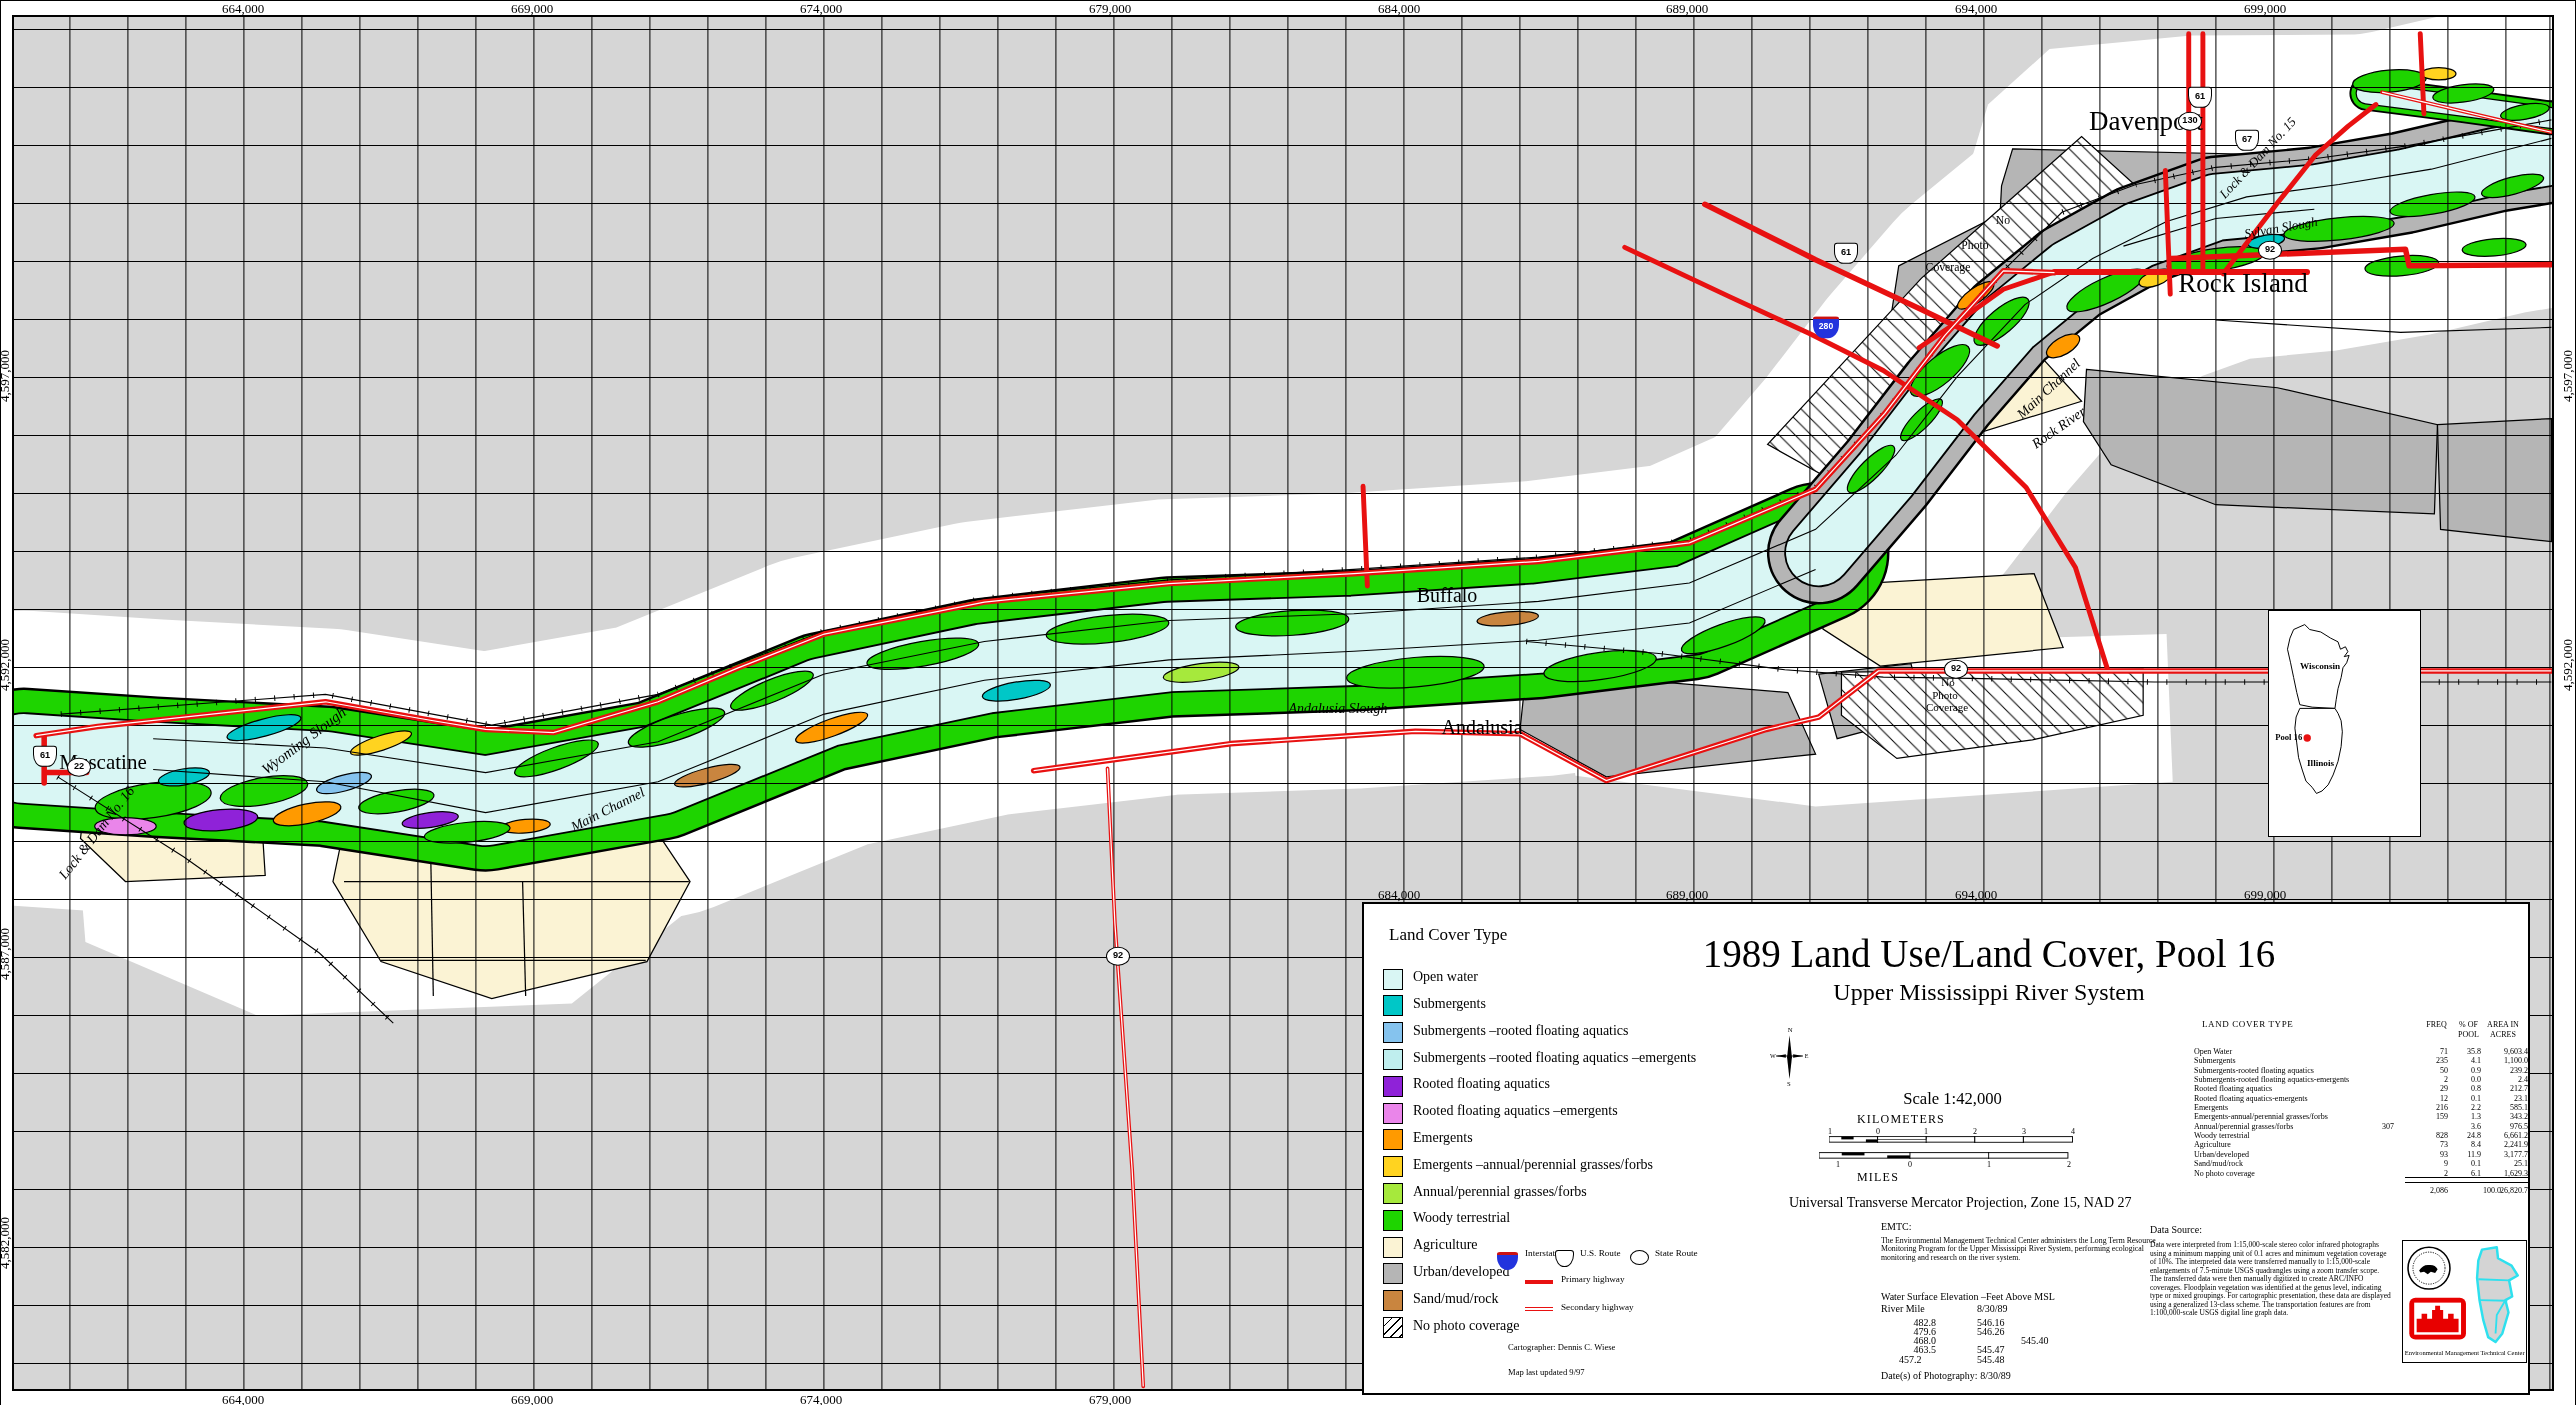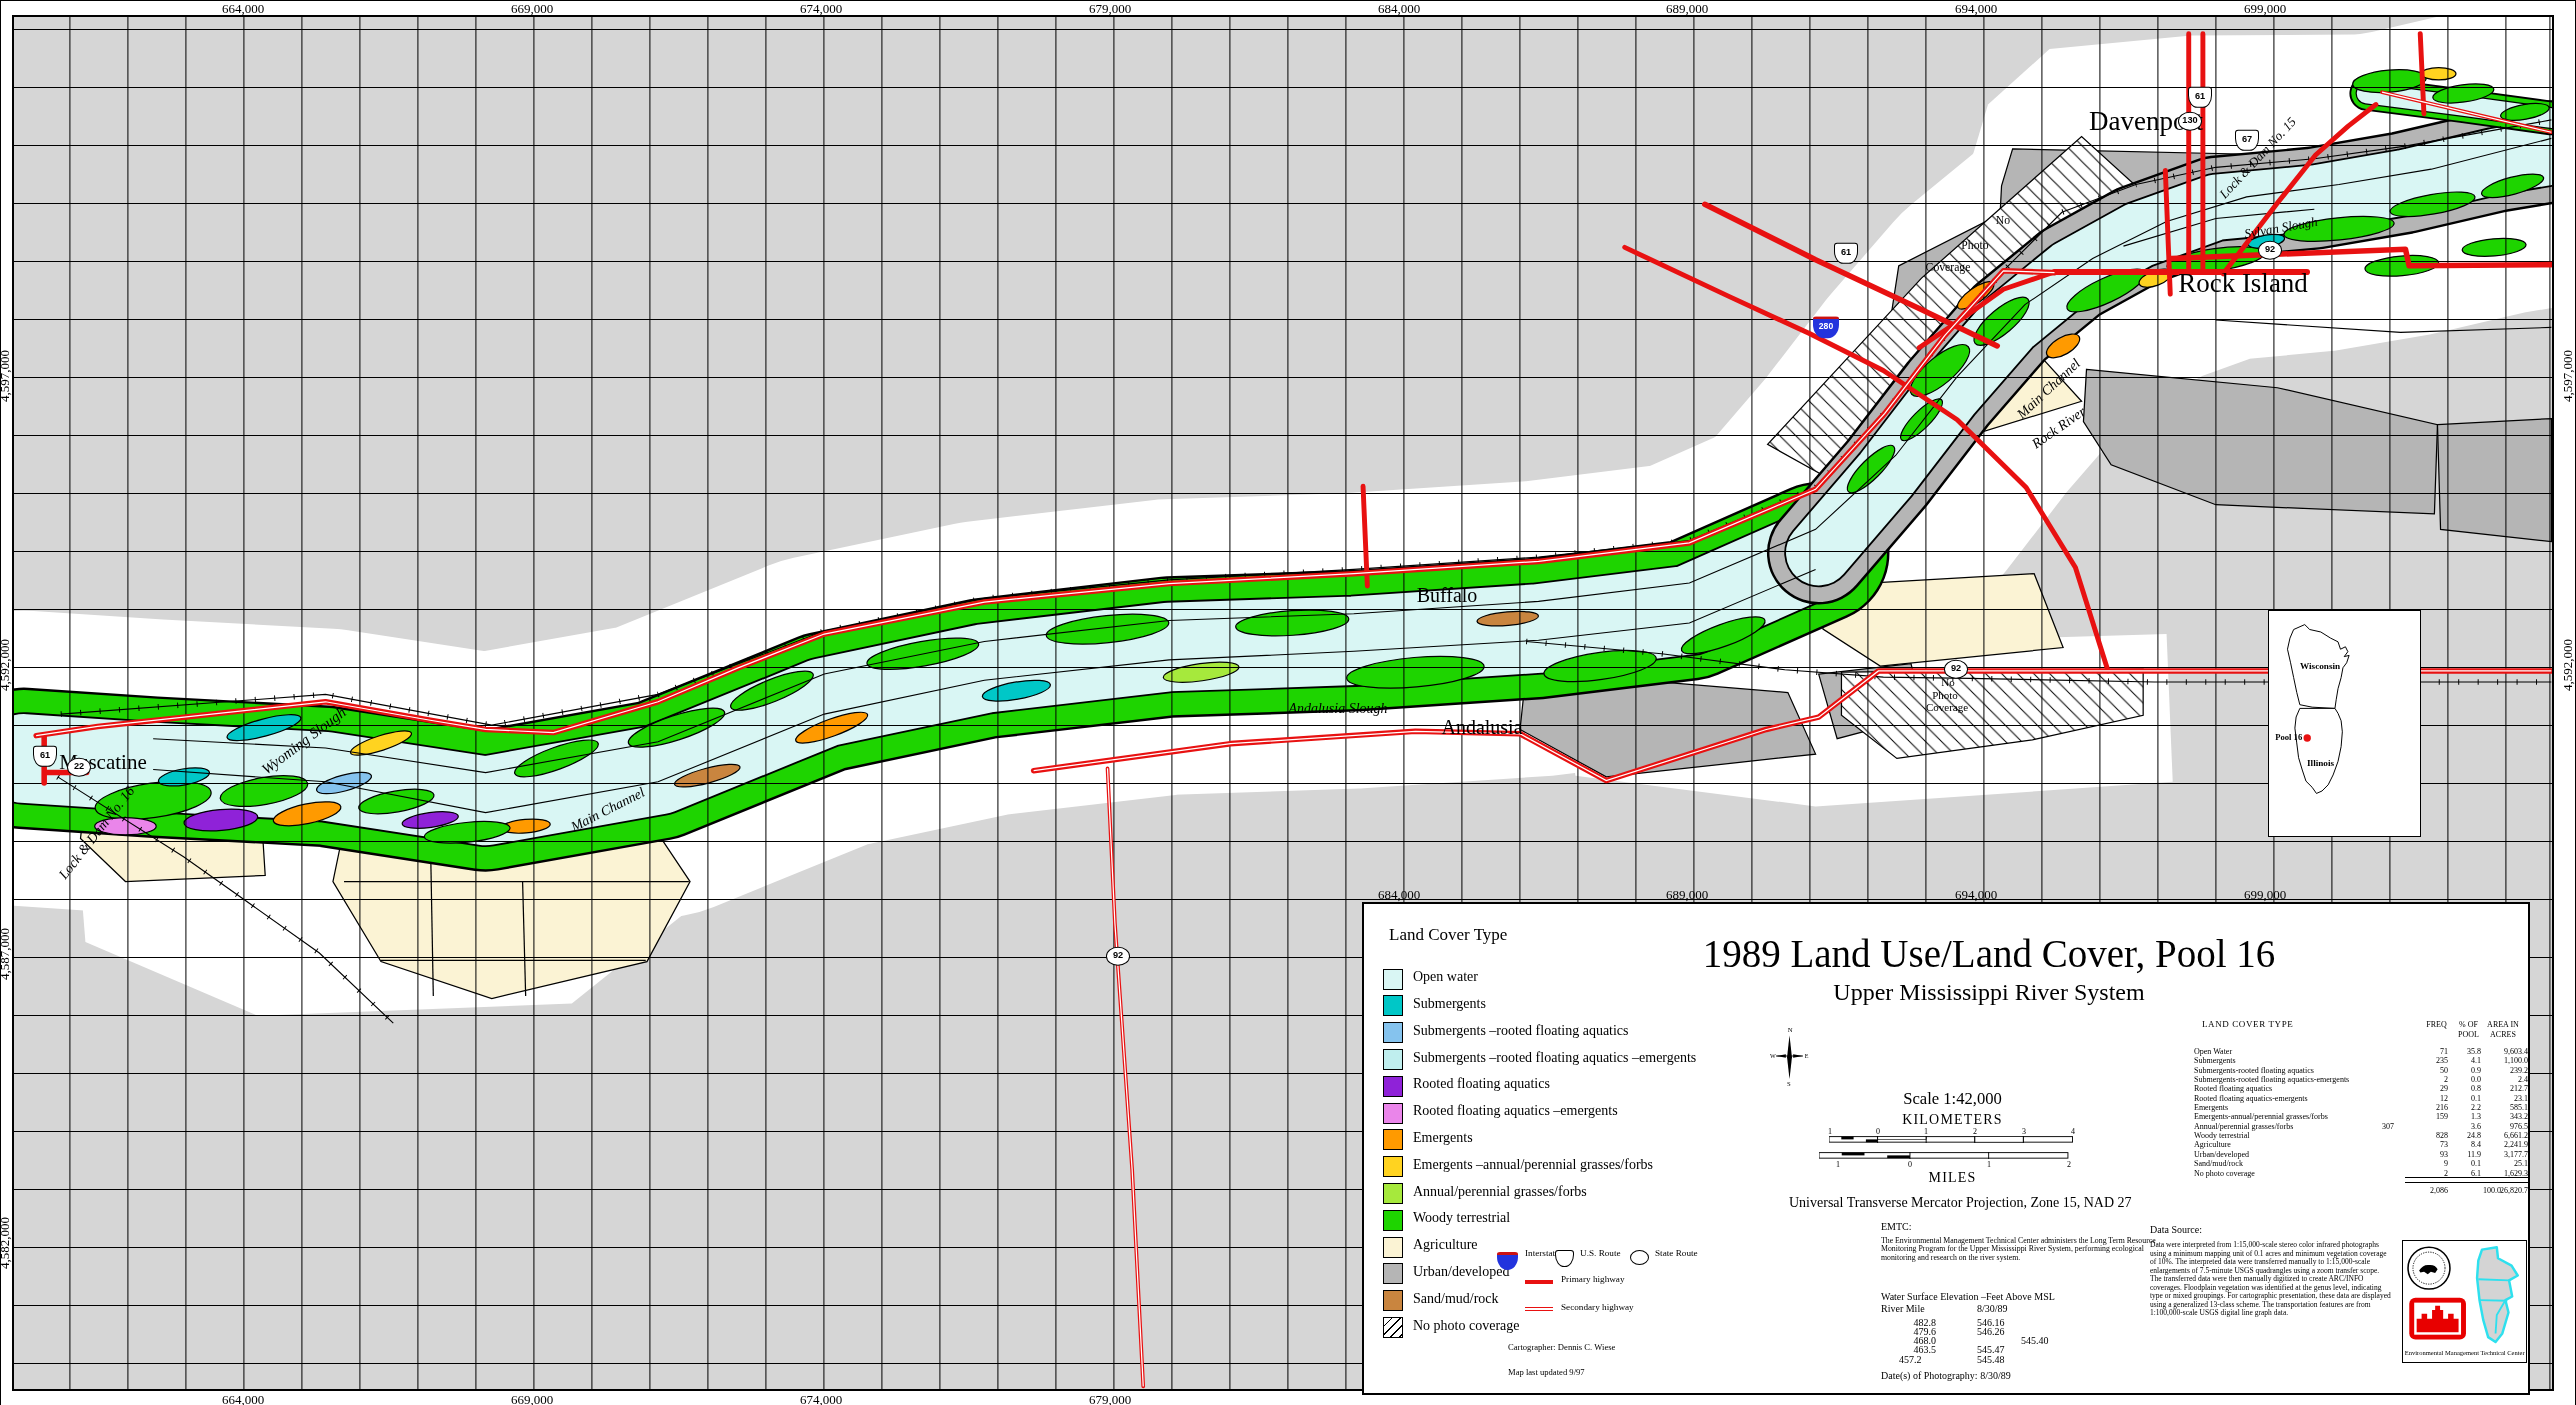--- a/index.html
+++ b/index.html
@@ -26,21 +26,21 @@
   
   #panel{position:absolute;left:1362px;top:902px;width:1164px;height:489px;border:2.5px solid #000;background:#fff;z-index:10}
   #panel .t{position:absolute;white-space:nowrap}
   #legend-heading{left:25px;top:21px;font-size:17px}
   .lg-sw{position:absolute;left:18.5px;width:18.5px;height:18.5px;border:0.9px solid #000}
   .lg-sw.hatch{background:repeating-linear-gradient(135deg,#fff 0 5px,#000 5px 6.2px)}
   .lg-lb{position:absolute;left:49px;font-size:14px;white-space:nowrap}
   #p-title{left:317px;top:27px;width:616px;text-align:center;font-size:39px;white-space:nowrap}
   #p-subtitle{left:317px;top:75px;width:616px;text-align:center;font-size:24px;white-space:nowrap}
   #p-scale{left:493px;top:185px;width:191px;text-align:center;font-size:16.6px}
-  .barcap{left:493px;width:191px;text-align:center;font-size:14px;letter-spacing:1.2px}
+  .barcap{left:493px;width:191px;text-align:left;font-size:12px;letter-spacing:1.2px}
   .tick{position:absolute;font-size:8px;transform:translateX(-50%)}
   #p-proj{left:425px;top:291px;width:333px;text-align:center;font-size:14px}
   .rd-lb{font-size:9.2px}
   #p-cart,#p-upd{left:144px;font-size:8.6px}
   .sm{font-size:10px}
   #emtc-body{position:absolute;left:517px;top:333px;width:293px;font-size:7.8px;line-height:8.4px;white-space:normal}
   #ds-body{position:absolute;left:786px;top:337px;width:241px;font-size:7.5px;line-height:8.5px;white-space:normal}
   .tbl-lb{position:absolute;left:830px;width:209px;font-size:8px;white-space:nowrap}
   .tbl-n{position:absolute;font-size:8px;text-align:right}
   #tbl-rule{position:absolute;left:1041px;top:273px;width:123px;height:3.7px;border-top:1.2px solid #000;border-bottom:1.2px solid #000}

